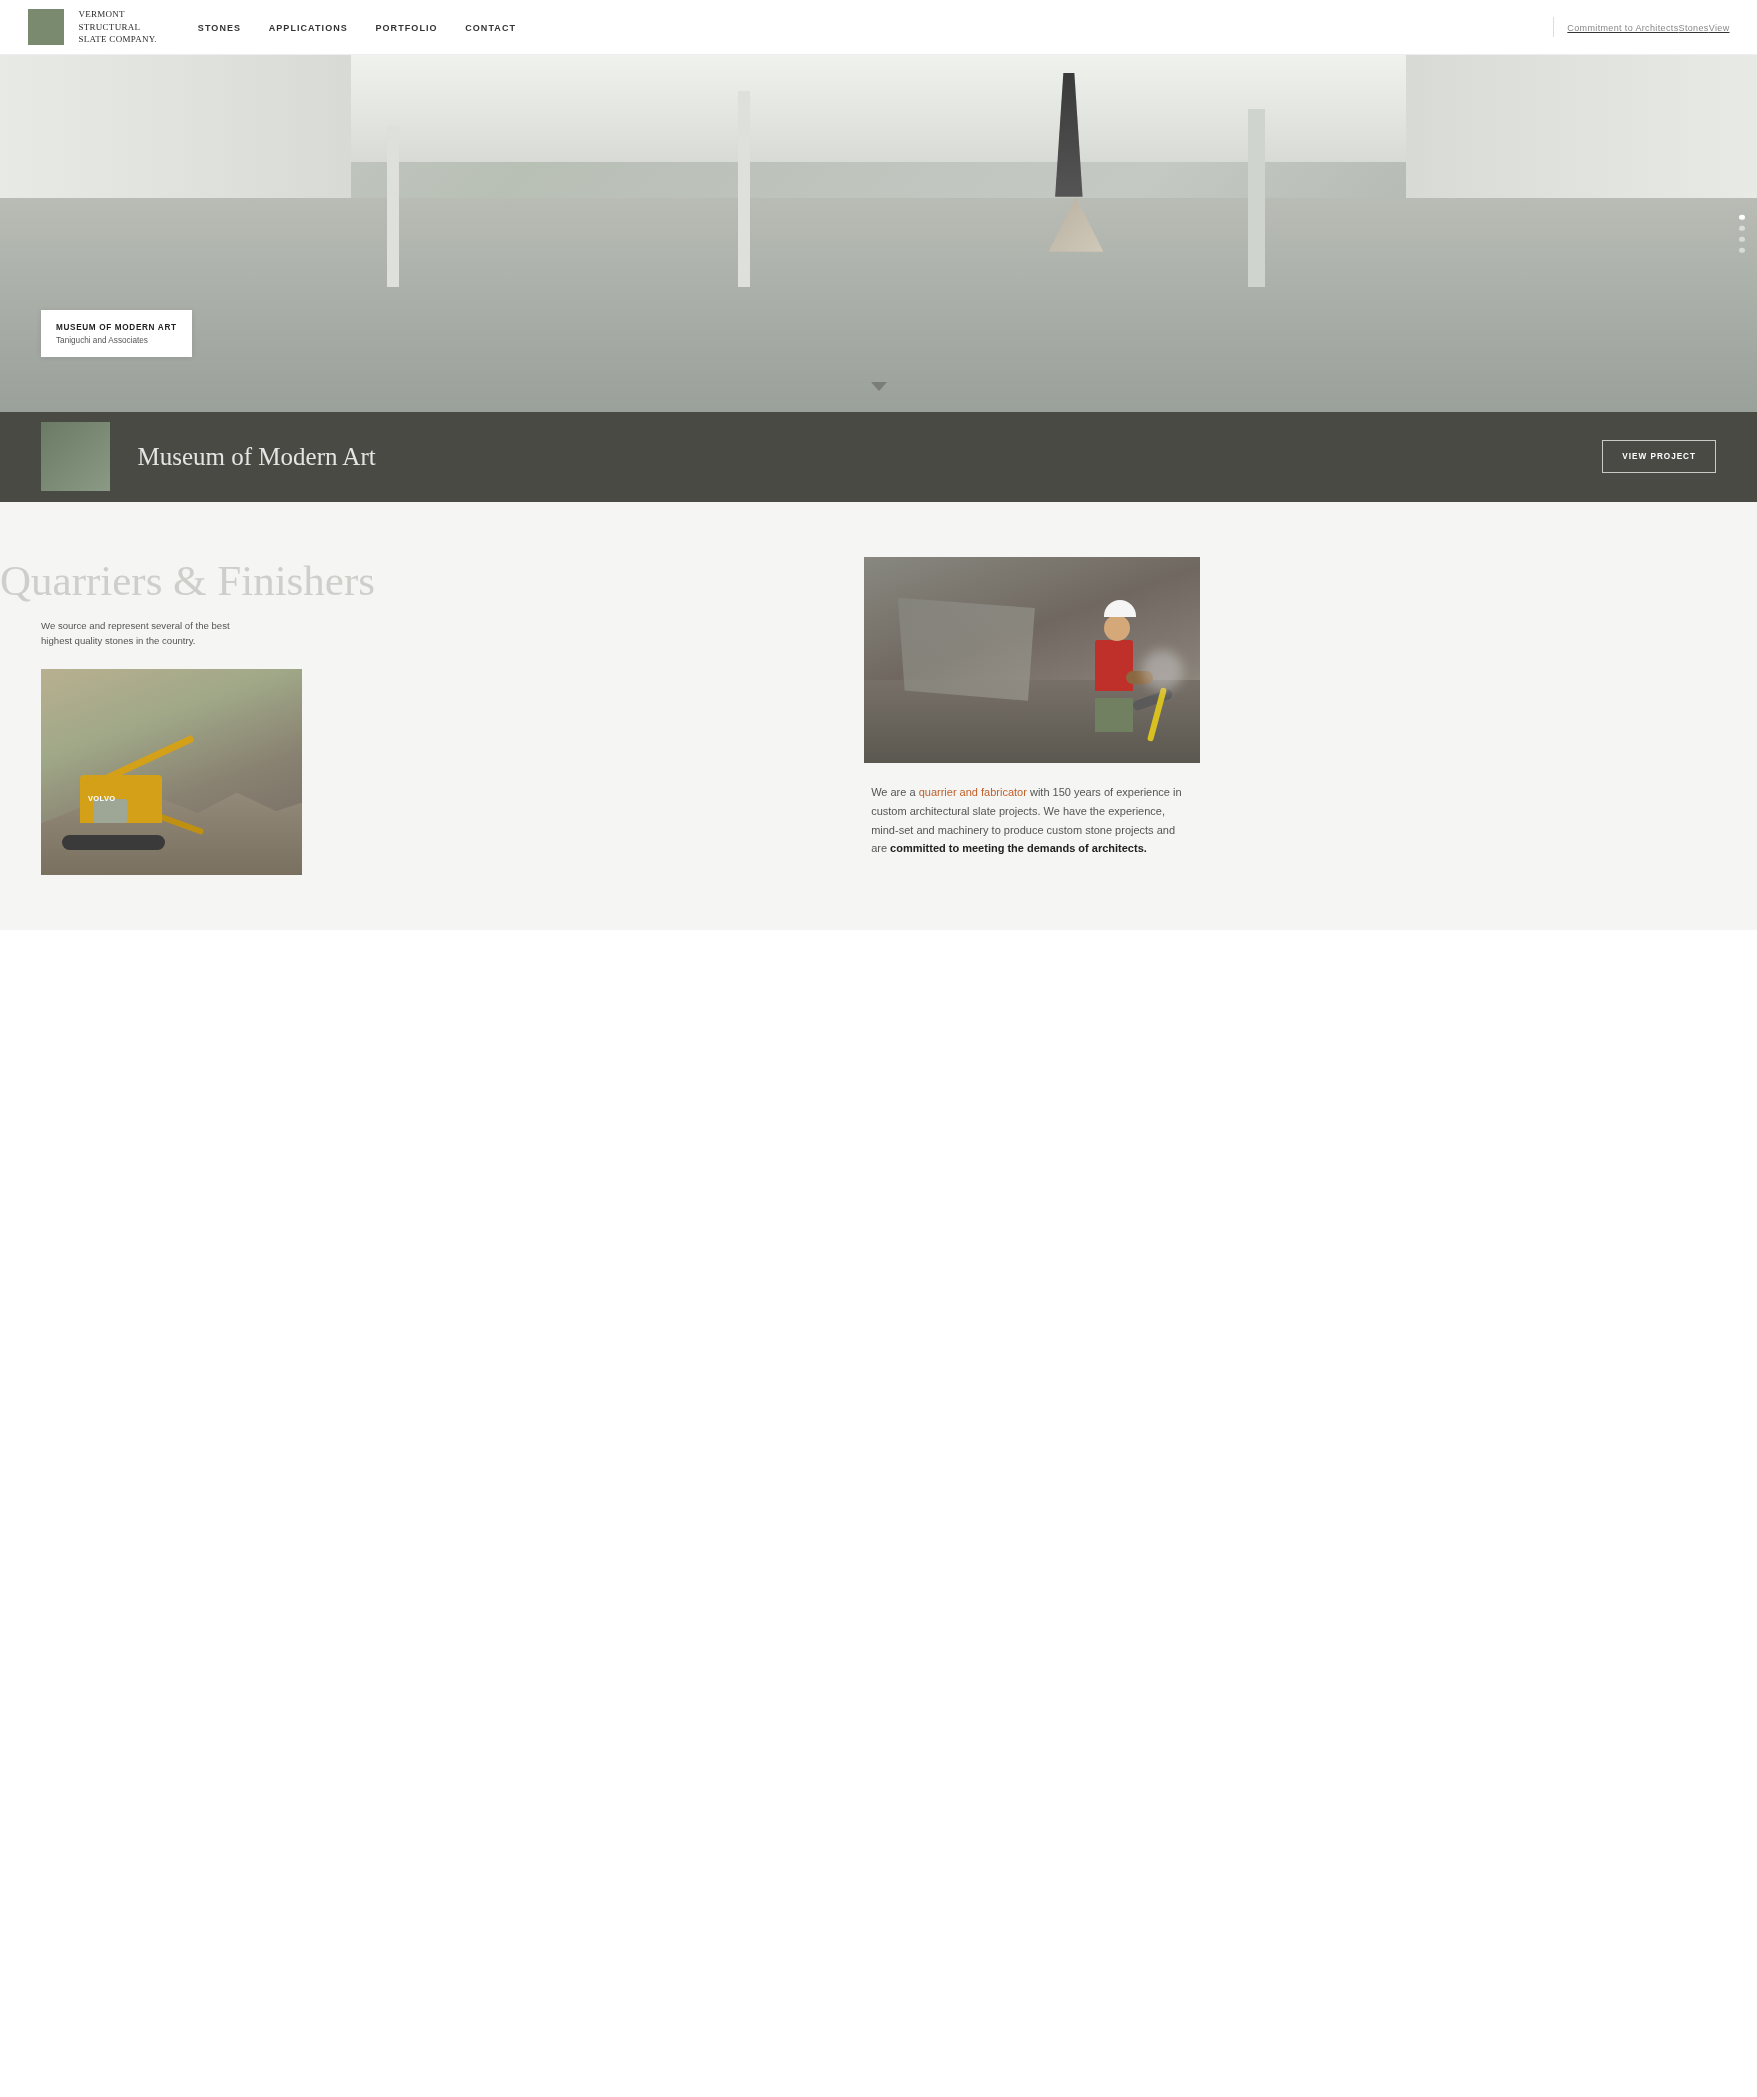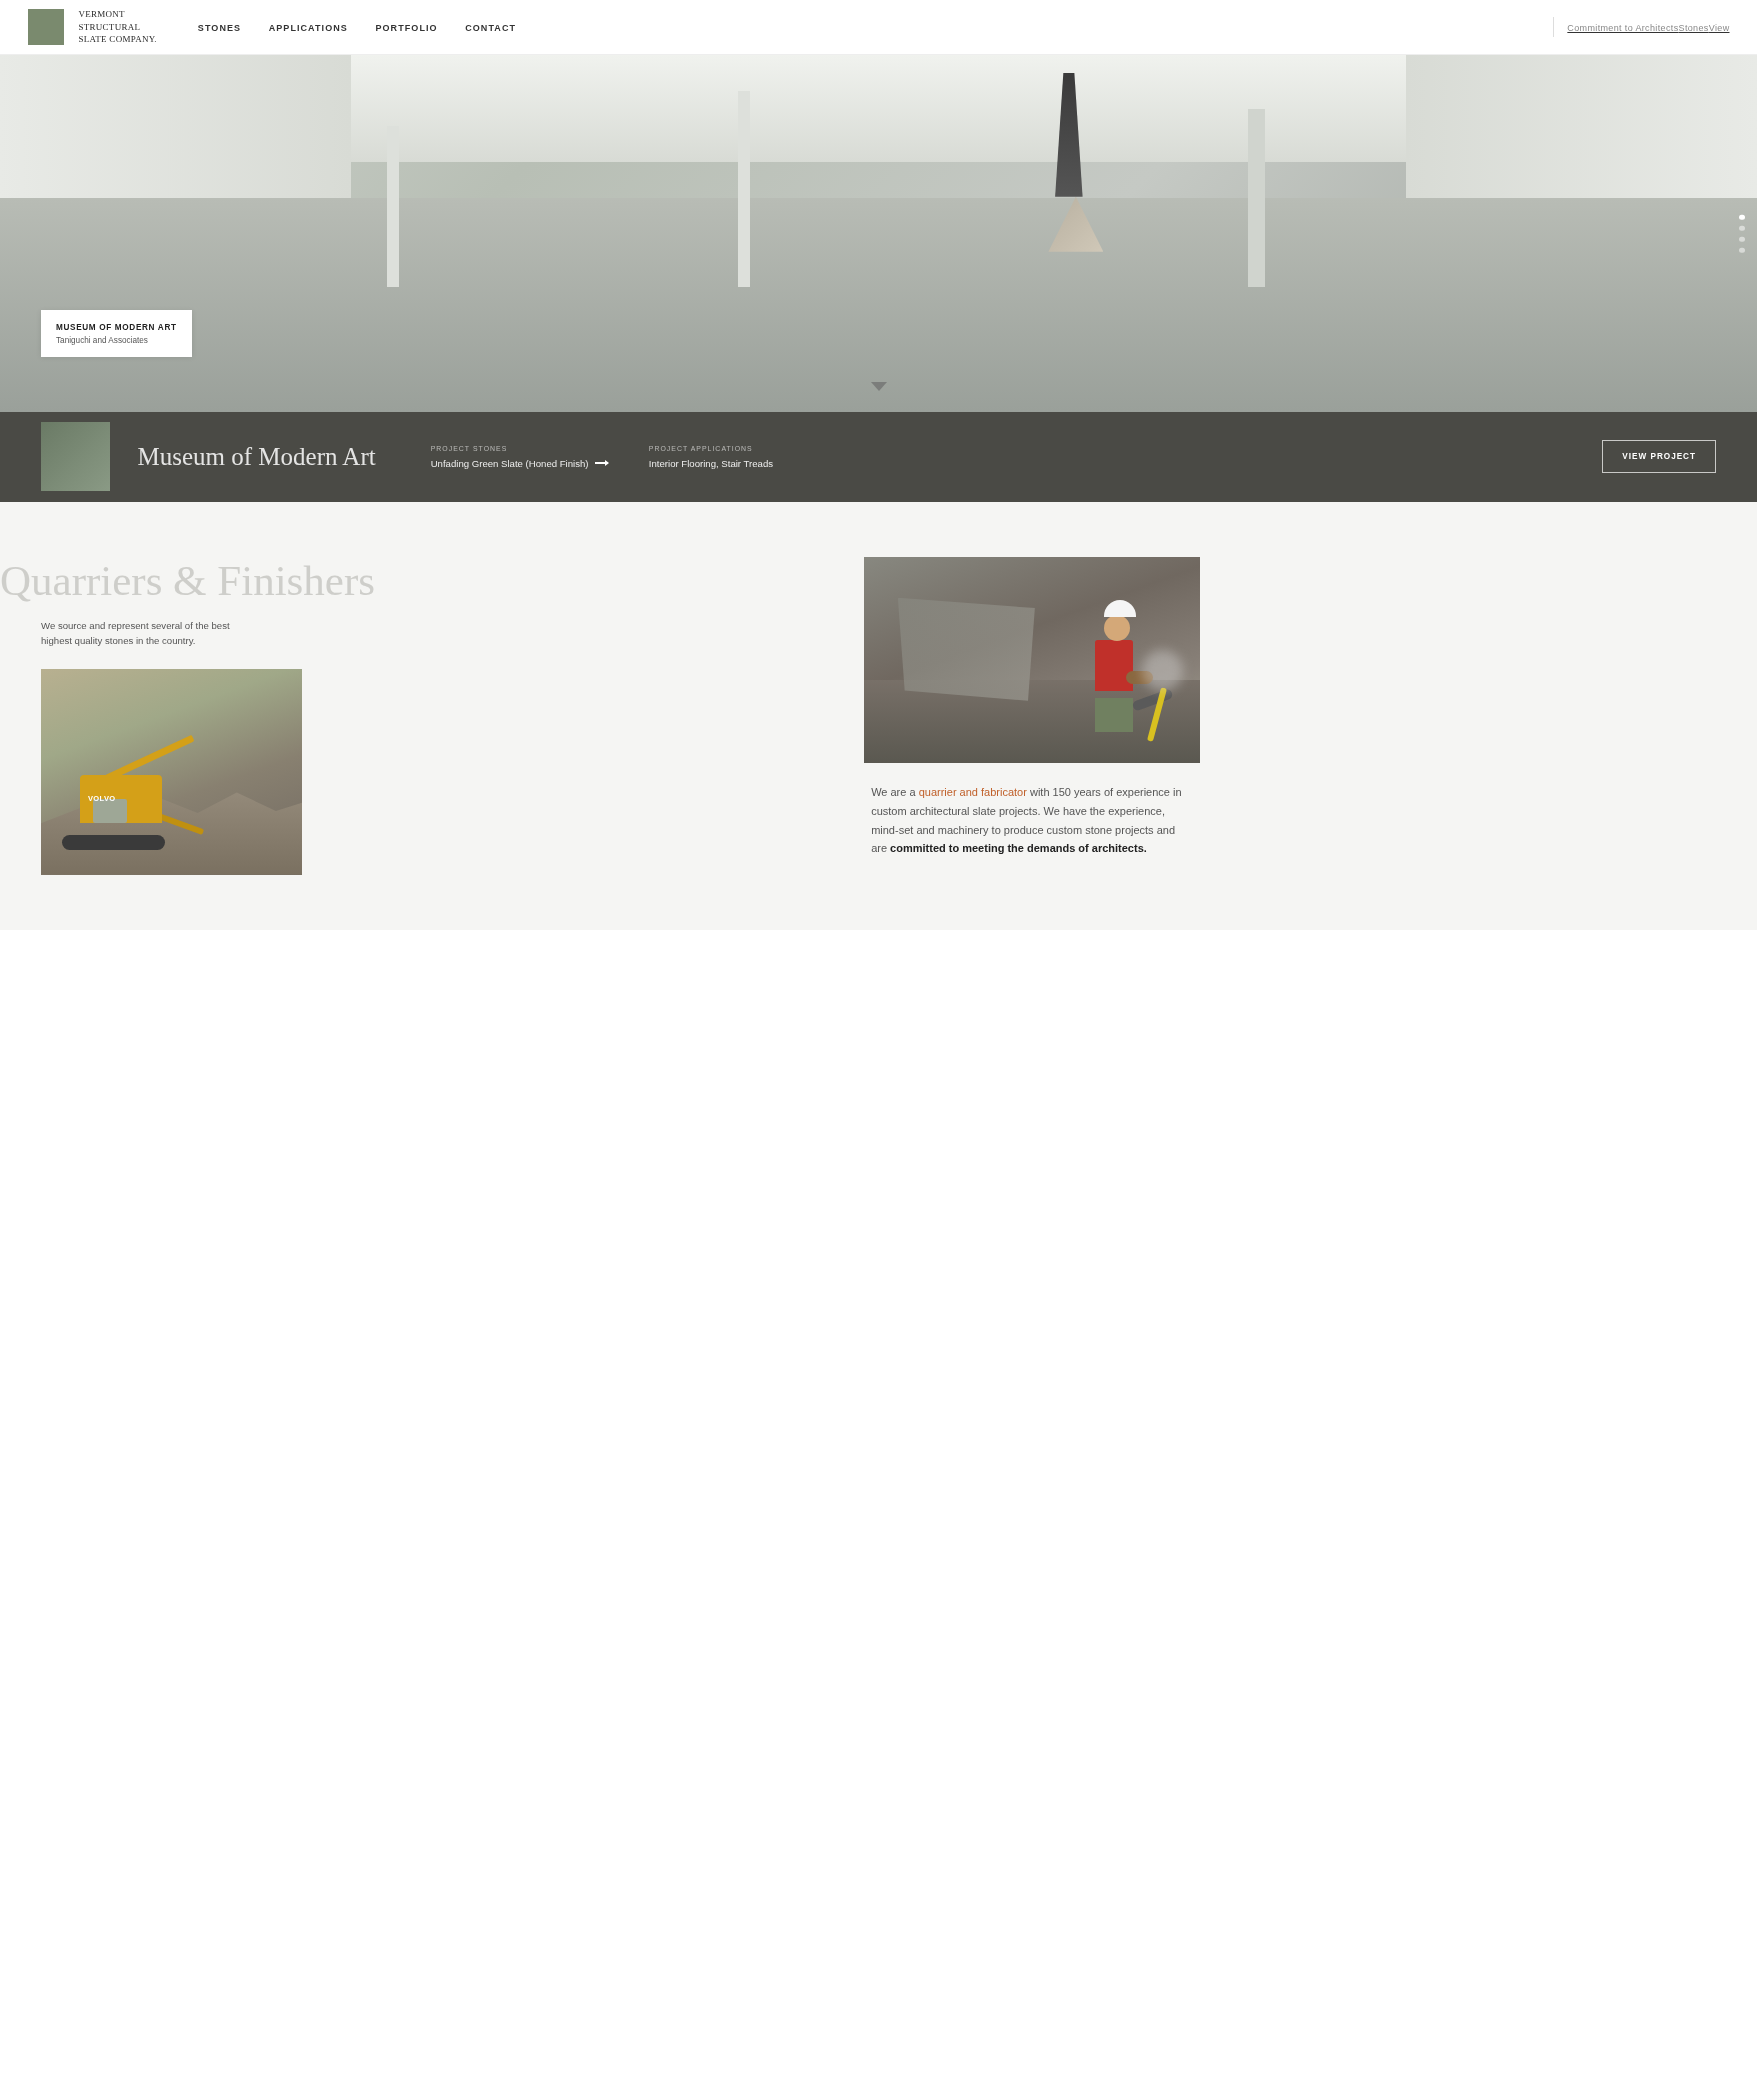--- a/index.html
+++ b/index.html
@@ -404,33 +404,20 @@
   </div>
 
   <div class="scroll-arrow"></div>
 </section>
 
 <section class="dark-section">
   <div class="dark-section-thumb"></div>
 
   <div class="dark-section-title">Museum of Modern Art</div>
 
-  <div class="dark-section-meta">
-    <div class="dark-meta-col">
-      <div class="dark-meta-label">Project Stones</div>
-      <div class="dark-meta-value">
-        <span>Unfading Green Slate (Honed Finish)</span>
-        <span class="arrow-right"></span>
-      </div>
-    </div>
-    <div class="dark-meta-col">
-      <div class="dark-meta-label">Project Applications</div>
-      <div class="dark-meta-value">Interior Flooring, Stair Treads</div>
-    </div>
-  </div>
 
   <button class="view-project-btn">View Project</button>
 </section>
 
 <section class="quarriers-section hero-white-bg">
   <div class="quarriers-left">
     <h2 class="quarriers-heading">Quarriers &amp; Finishers</h2>
     <p class="quarriers-subtext">We source and represent several of the best highest quality stones in the country.</p>
 
     <div class="quarriers-img1">

